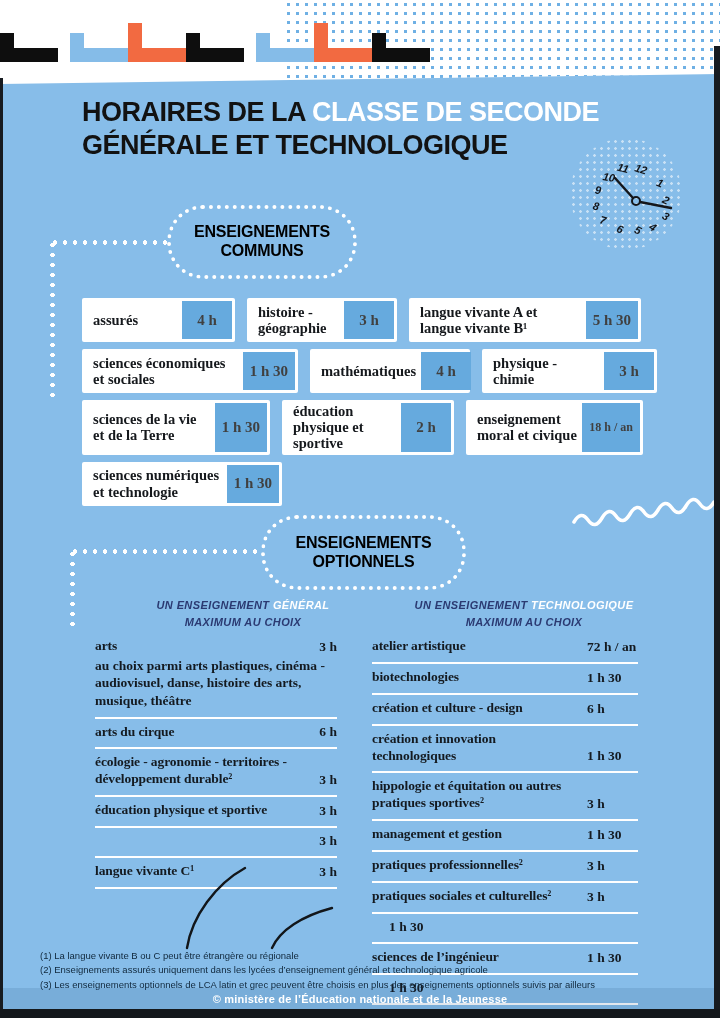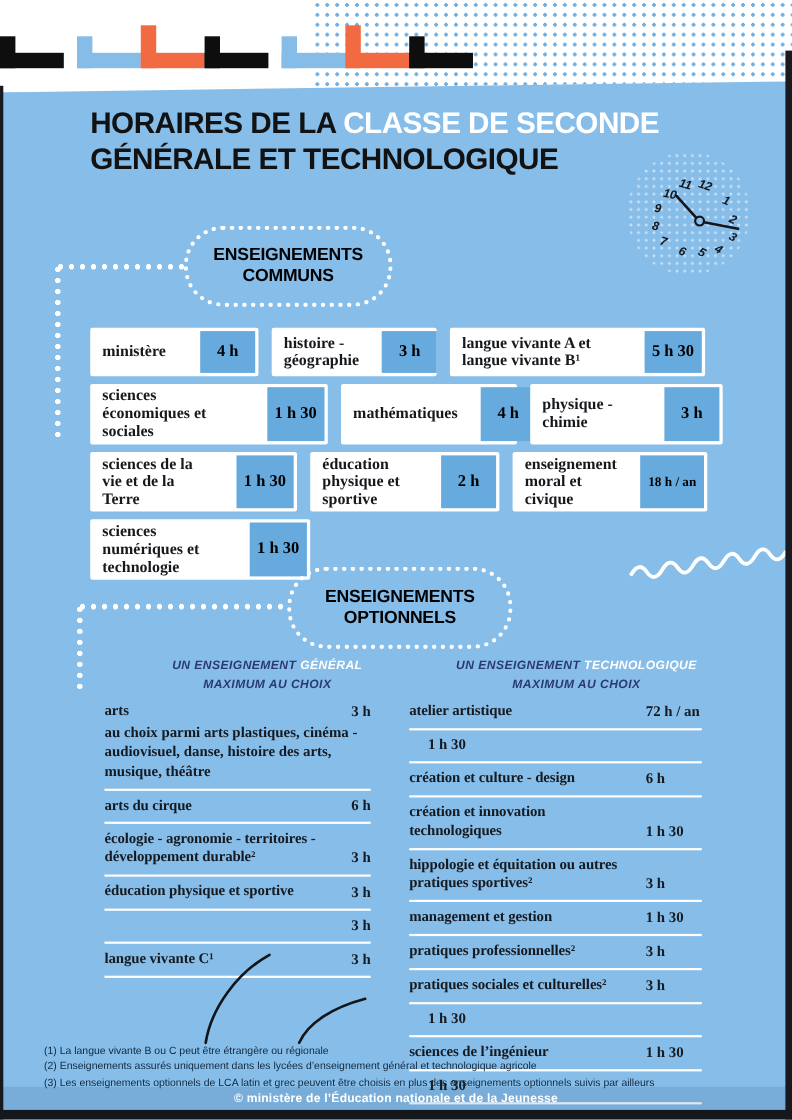--- a/index.html
+++ b/index.html
@@ -61,22 +61,22 @@
   .dv2{left:70px;top:549px;height:80px;}
   
   .cgrid{position:absolute;left:82px;top:298px;width:586px;display:flex;
          flex-direction:column;gap:7px;}
   .crow{display:flex;gap:12px;}
   .sbox{background:#ffffff;border-radius:2px;display:flex;align-items:center;
         min-height:44px;box-sizing:border-box;padding:3px;}
   .sl{flex:1;padding:0 5px 0 8px;font-family:"Liberation Serif",serif;font-weight:bold;
       font-size:14.5px;line-height:1.12;color:#15181c;}
   .sh{align-self:stretch;background:#66aade;display:flex;align-items:center;justify-content:center;
-      font-family:"Liberation Serif",serif;font-weight:bold;font-size:15px;color:#000000;
-      padding:0 7px;min-width:36px;white-space:nowrap;margin-left:16px;}
+      font-family:"Liberation Serif",serif;font-weight:bold;font-size:15px;color:#404040;
+      padding:0 7px;min-width:36px;white-space:nowrap;}
   .sh-sm{font-size:12px;}
   .w-r1a{width:153px;} .w-r1b{width:150px;} .w-r1c{width:232px;}
   .w-r2a{width:216px;} .w-r2b{width:160px;} .w-r2c{width:175px;}
   .w-r3a{width:188px;} .w-r3b{width:172px;} .w-r3c{width:177px;}
   .w-r4a{width:200px;}
   
   .colhead{position:absolute;top:597px;text-align:center;font-style:italic;font-weight:bold;
            font-size:11px;letter-spacing:.4px;line-height:1.55;color:#2b3a72;}
   .colhead .hl{color:#ffffff;}
   .colhead-left{left:118px;width:250px;}
@@ -156,21 +156,21 @@
   <div class="badge badge-communs">
     <div>
       <div>ENSEIGNEMENTS</div>
       <div>COMMUNS</div>
     </div>
   </div>
 
   <div class="cgrid">
     <div class="crow">
       <div class="sbox w-r1a">
-        <div class="sl">ministère</div>
+        <div class="sl">assurés</div>
         <div class="sh">4 h</div>
       </div>
       <div class="sbox w-r1b">
         <div class="sl">histoire - géographie</div>
         <div class="sh">3 h</div>
       </div>
       <div class="sbox w-r1c">
         <div class="sl">langue vivante A et langue vivante B¹</div>
         <div class="sh">5 h 30</div>
       </div>
@@ -272,20 +272,21 @@
 
   <div class="list list-right">
     <div class="item">
       <div class="item-row">
         <div class="il">atelier artistique</div>
         <div class="ih">72 h / an</div>
       </div>
     </div>
     <div class="item">
       <div class="item-row">
+        <div class="il">biotechnologies</div>
         <div class="ih">1 h 30</div>
       </div>
     </div>
     <div class="item">
       <div class="item-row">
         <div class="il">création et culture - design</div>
         <div class="ih">6 h</div>
       </div>
     </div>
     <div class="item">

